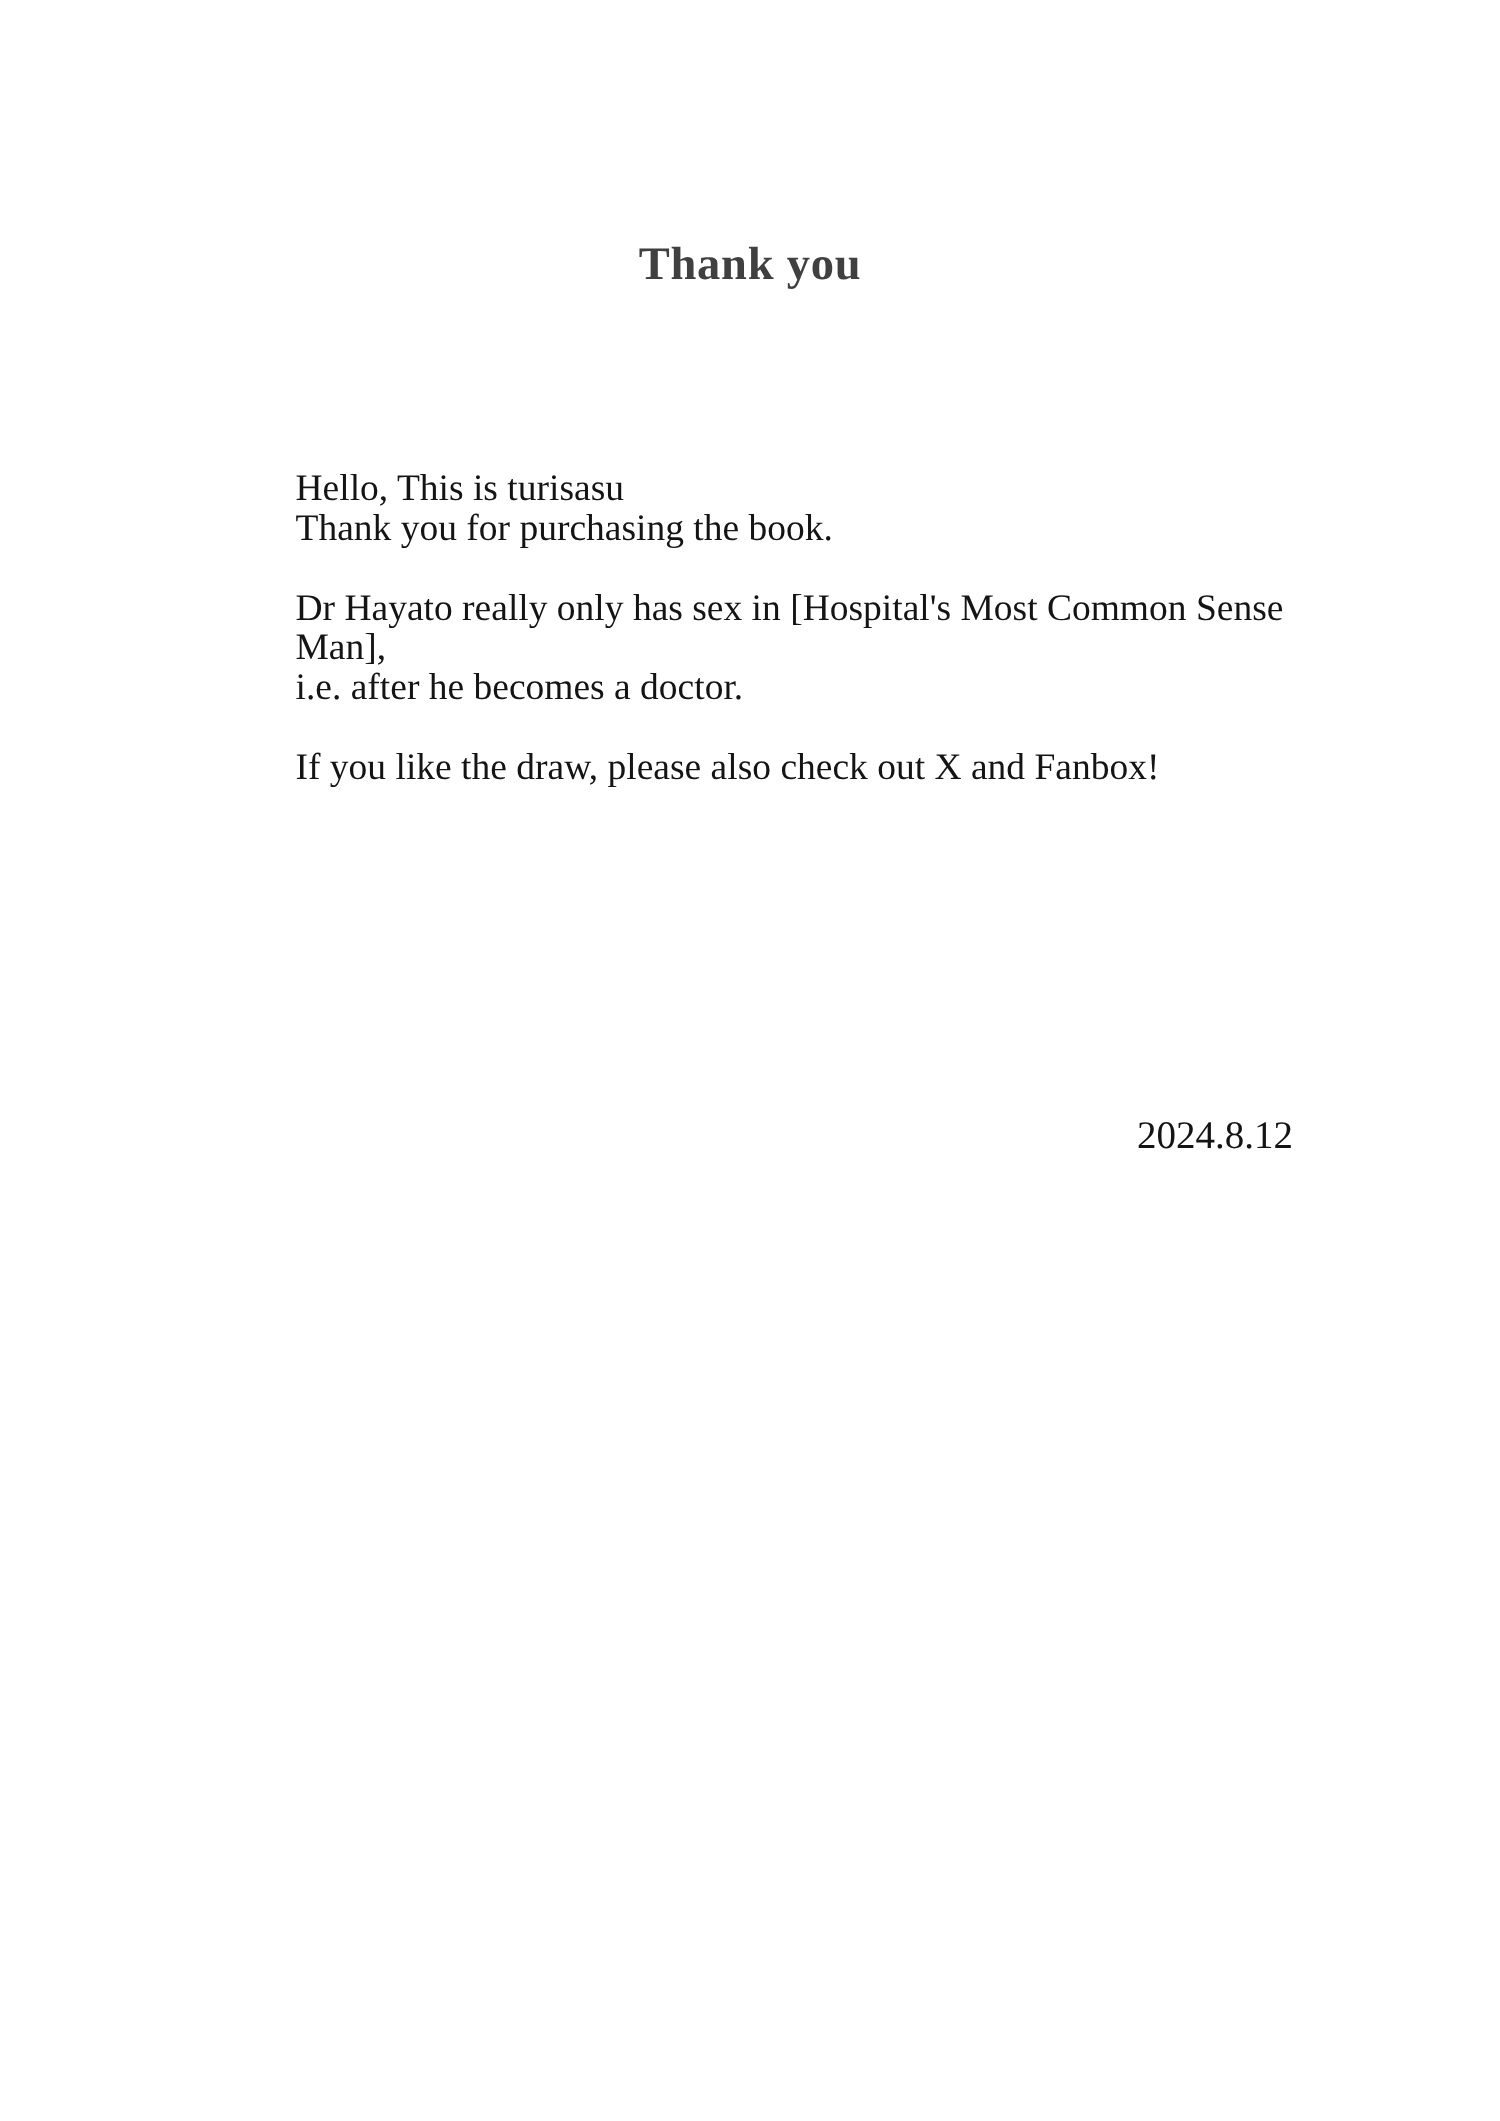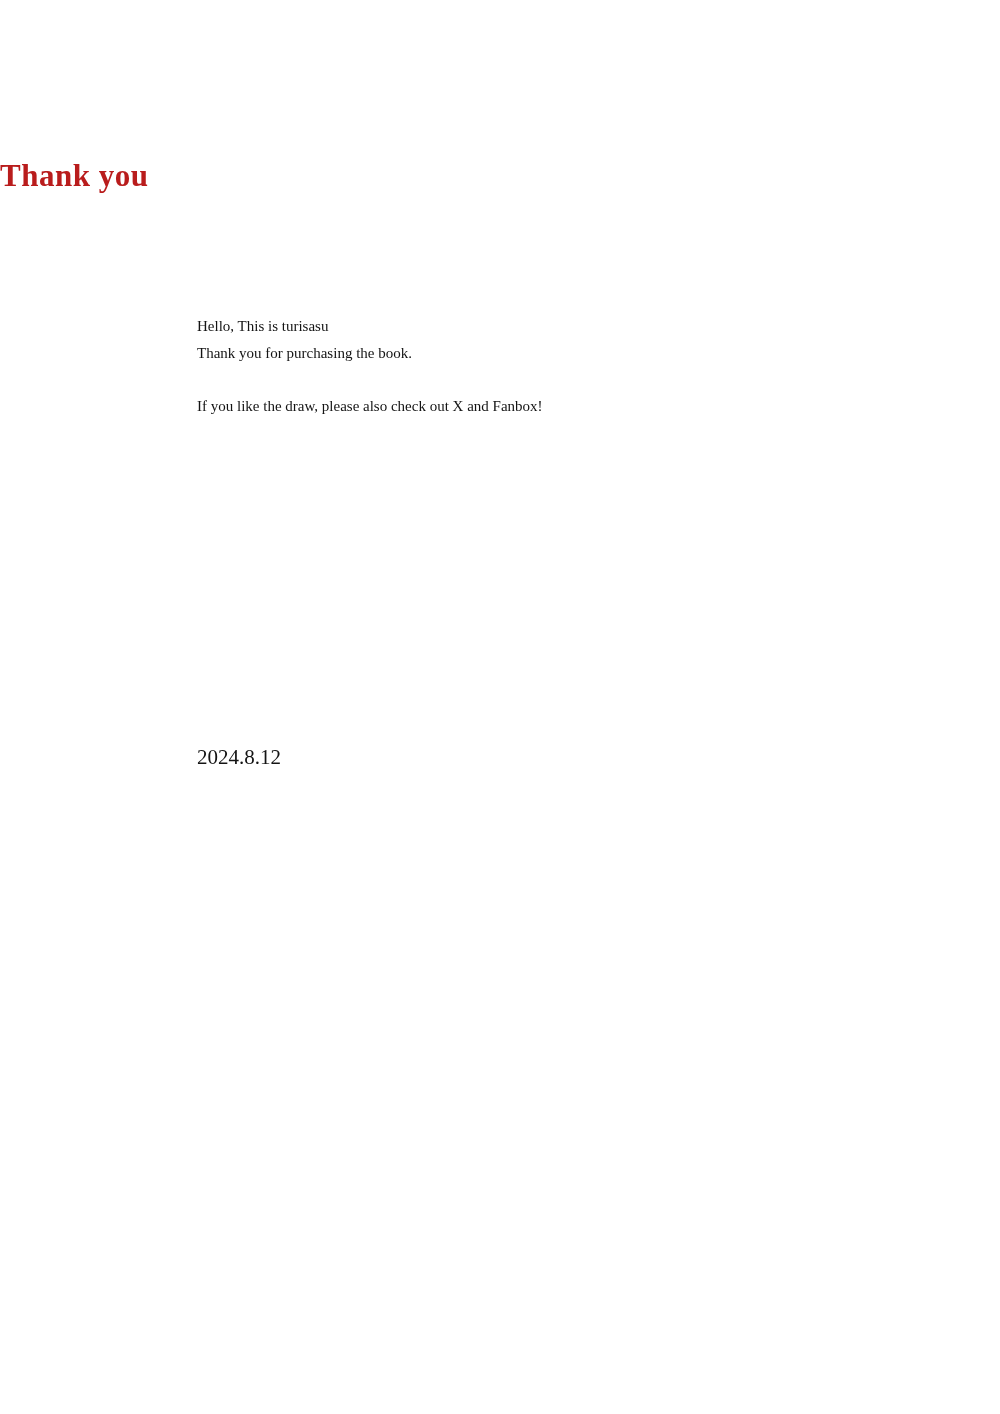--- a/index.html
+++ b/index.html
@@ -15,51 +15,54 @@
     font-family: "Liberation Serif", "DejaVu Serif", serif;
     color: #141414;
     overflow: hidden;
   }
   .title {
     position: absolute;
     top: 158px;
     left: 0;
     width: 100%;
     margin: 0;
-    text-align: left;
+    text-align: center;
     font-size: 31px;
     font-weight: bold;
     letter-spacing: 0.5px;
-    color: #b91c1c;
+    color: #404040;
   }
   .body-block {
     position: absolute;
     top: 313px;
     left: 197px;
     width: 665px;
-    font-size: 15px;
+    font-size: 25px;
     line-height: 26.5px;
   }
   .body-block p {
     margin: 0 0 26.5px 0;
     white-space: pre-line;
   }
   .date-line {
     position: absolute;
     top: 744px;
     left: 197px;
     width: 665px;
-    font-size: 21px;
+    text-align: right;
+    font-size: 26px;
     line-height: 26.5px;
   }
 </style>
 </head>
 <body>
 
 <div class="page">
   <h1 class="title">Thank you</h1>
   <div class="body-block">
       <p>Hello, This is turisasu
 Thank you for purchasing the book.</p>
+      <p>Dr Hayato really only has sex in [Hospital's Most Common Sense Man],
+i.e. after he becomes a doctor.</p>
       <p>If you like the draw, please also check out X and Fanbox!</p>
     </div>
   <div class="date-line">2024.8.12</div>
 </div>
 
 </body></html>

